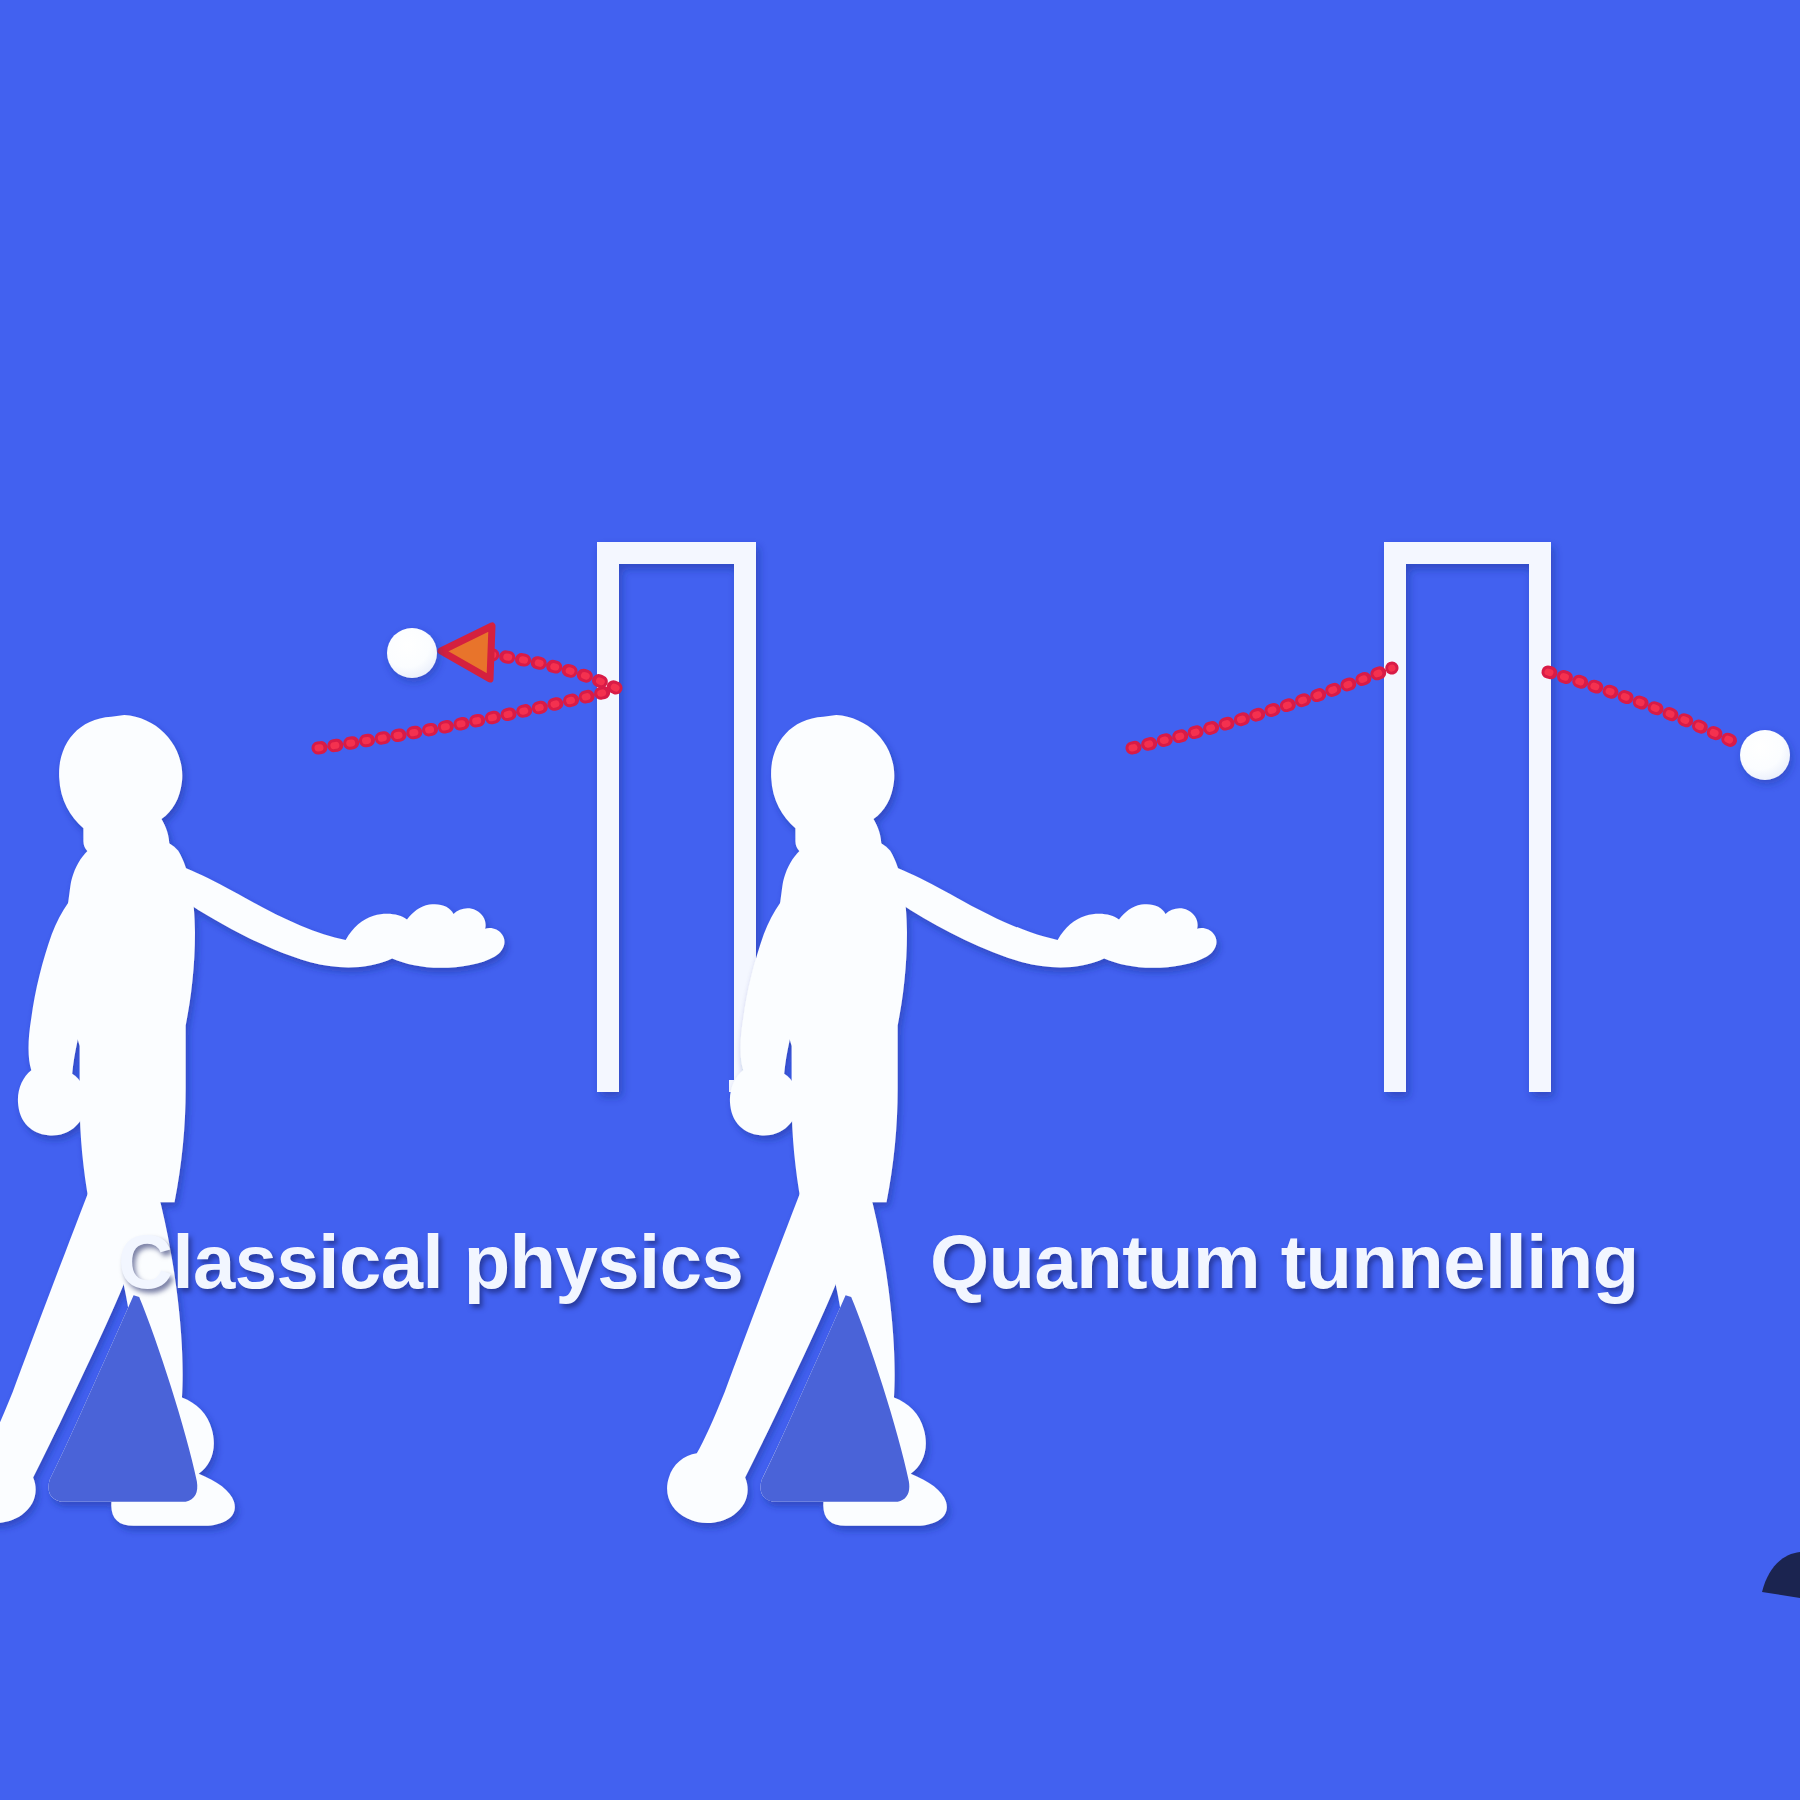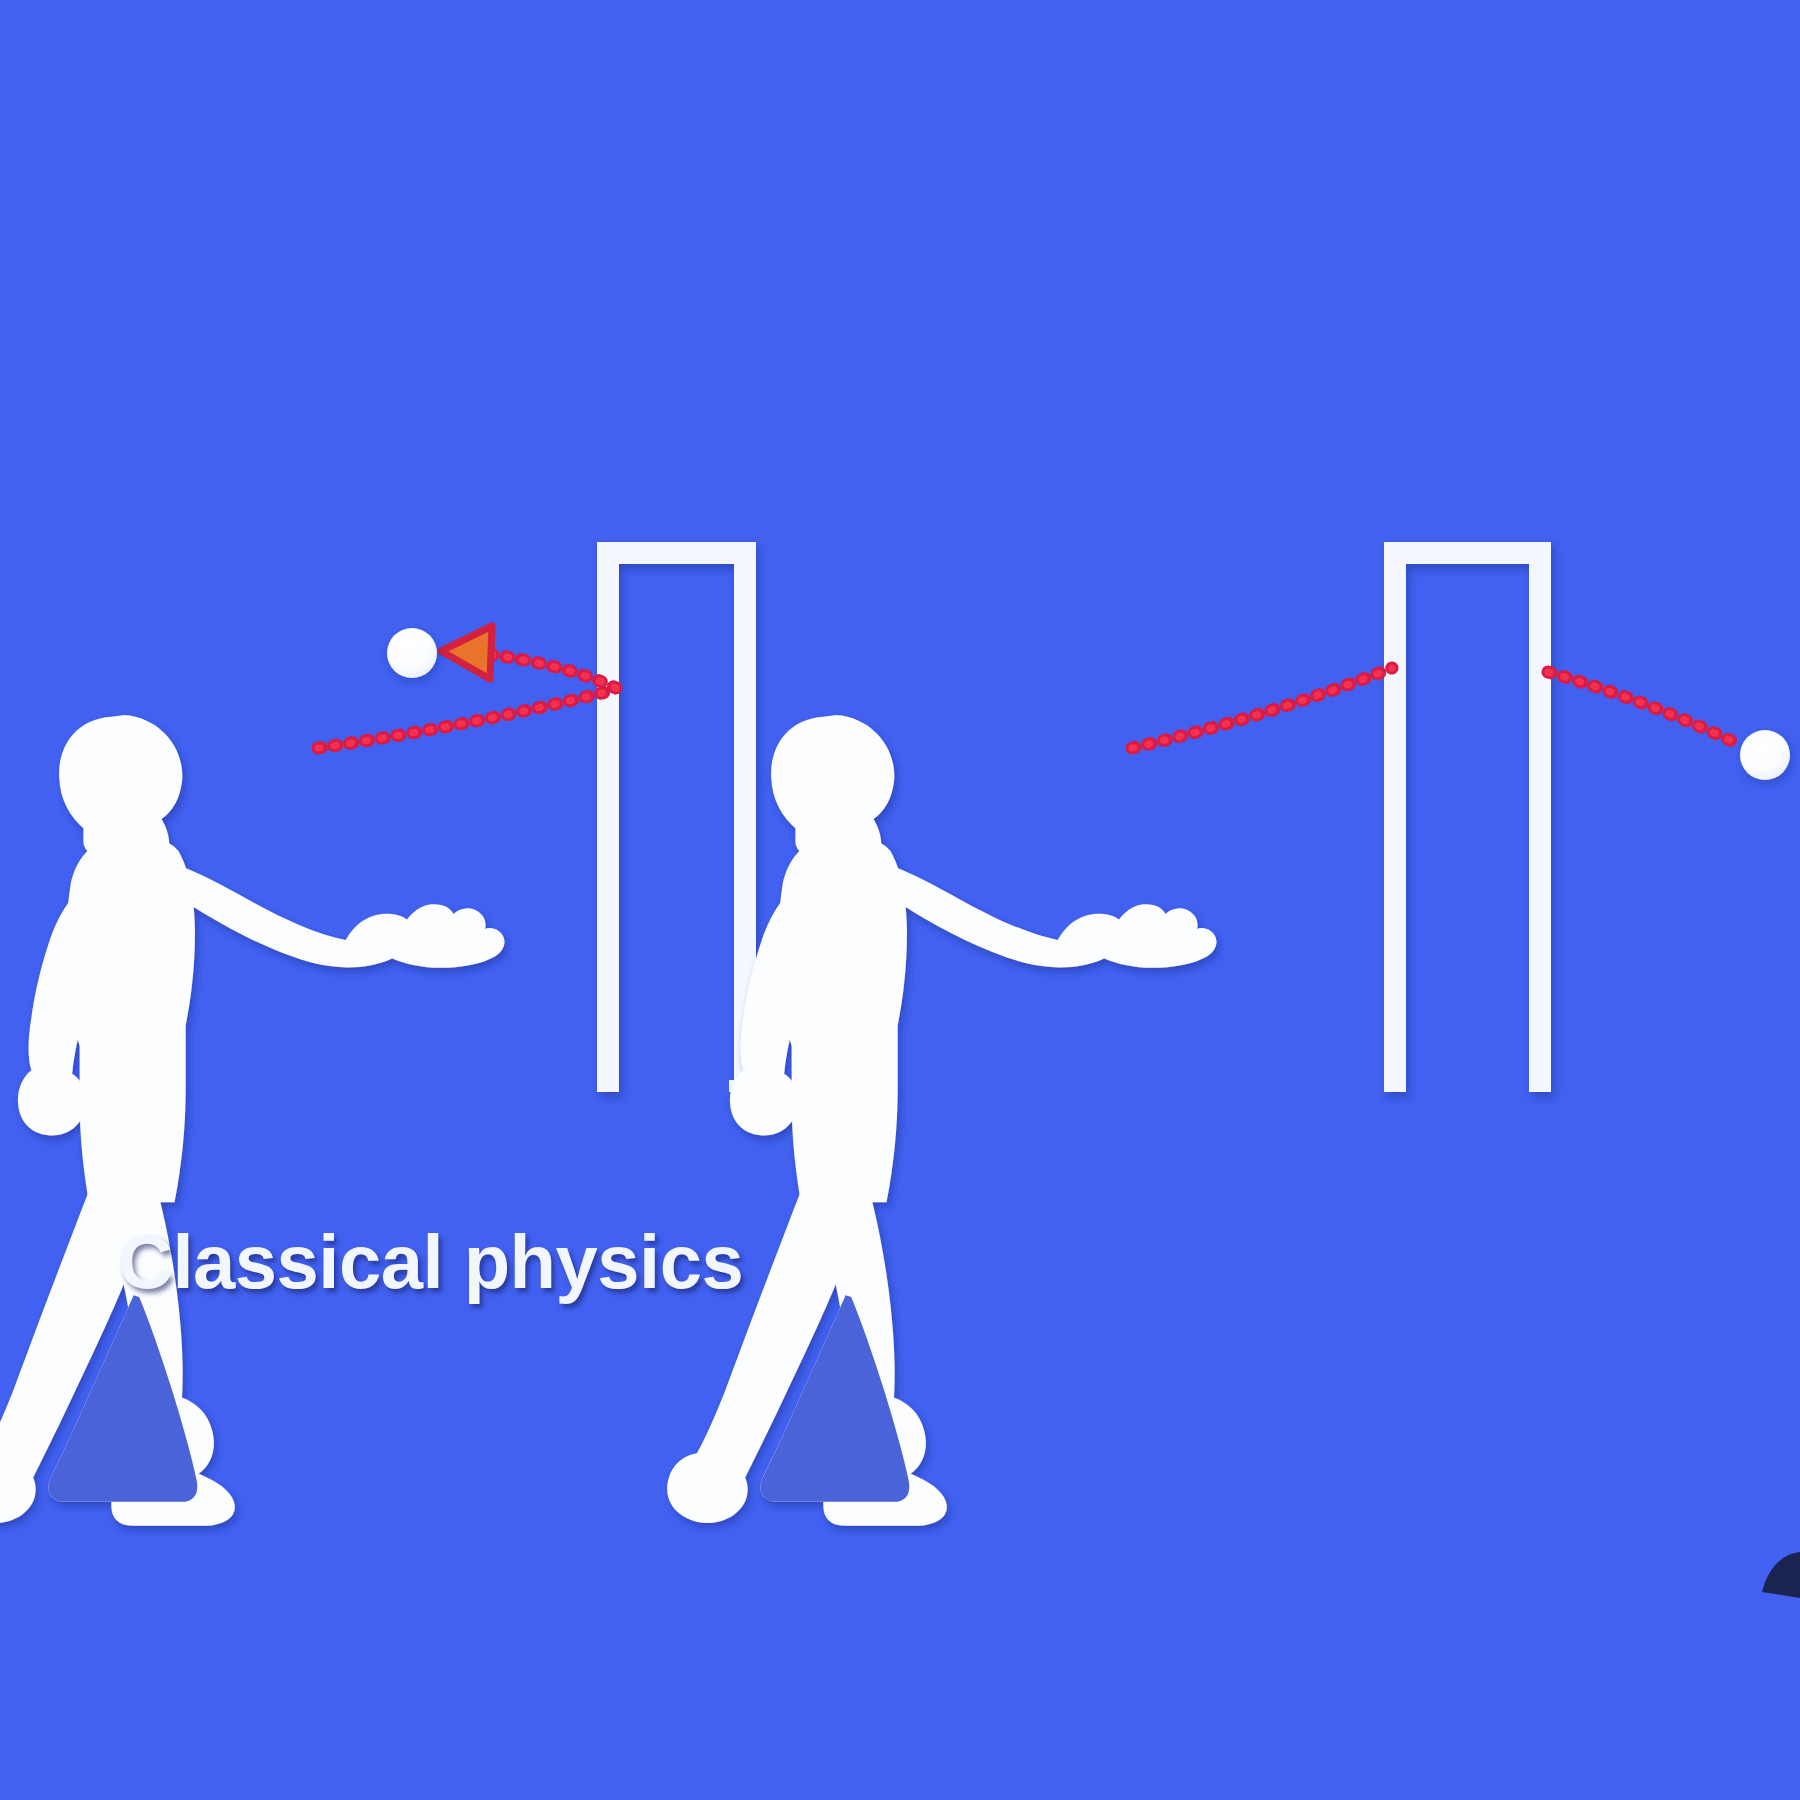--- a/index.html
+++ b/index.html
@@ -234,14 +234,15 @@
       <path d="M 1548 672 Q 1652 702, 1742 746" stroke="#f4314f" stroke-width="7" fill="none" stroke-linecap="round" stroke-dasharray="2 14"></path>
 
       <circle cx="1765" cy="755" r="25" fill="url(#ballgrad)" filter="url(#ballshadow)"></circle>
     </g>
 
     <path d="M 1800 1552 L 1800 1598 L 1762 1592 C 1768 1568, 1782 1554, 1800 1552 Z" fill="#1b2450"></path>
   </svg>
 
   <div class="caption" id="caption-classical">Classical physics</div>
 
+  <div class="caption" id="caption-quantum">Quantum tunnelling</div>
 
 </div>
 
 </body></html>

